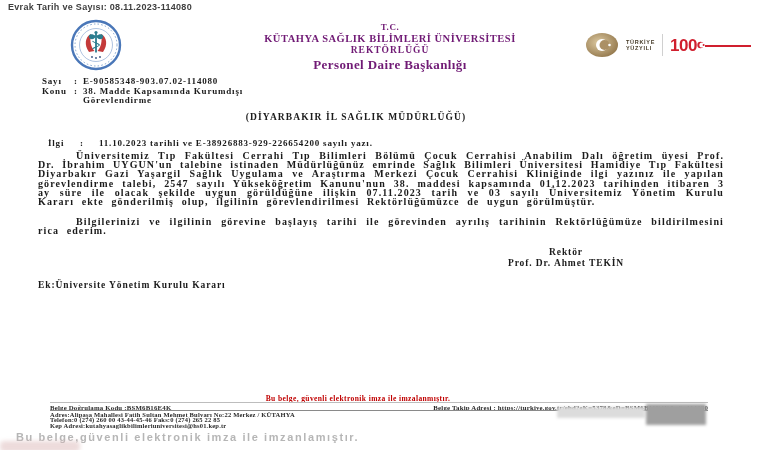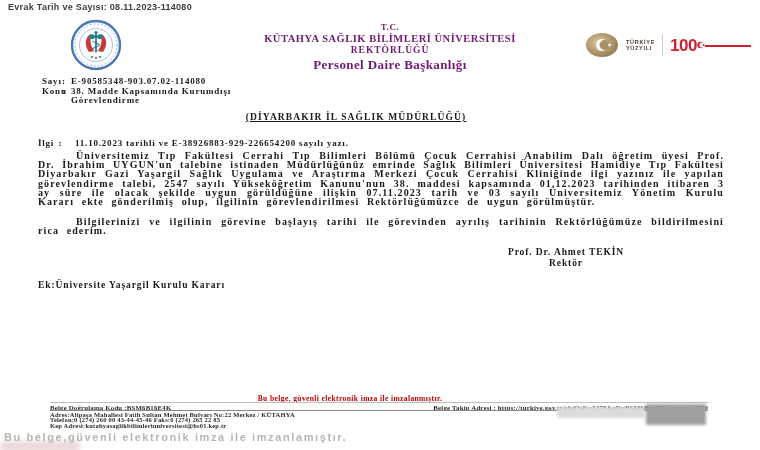--- a/index.html
+++ b/index.html
@@ -21,46 +21,46 @@
           font-family:"Liberation Sans",sans-serif;font-weight:bold;font-size:5.5px;
           color:#463b28;letter-spacing:.7px;}
   .sep{width:1px;height:22px;background:#d0d0d0;}
   .cent{display:flex;flex-direction:row;align-items:center;line-height:15px;}
   .cent .num{font-family:"Liberation Sans",sans-serif;font-weight:bold;font-size:17px;
              color:#d01f2e;letter-spacing:-.5px;display:flex;align-items:center;}
   .cent .bar{width:46px;height:2px;background:#d01f2e;margin-top:1px;}
   
   .ref{left:42px;top:77px;font-weight:bold;font-size:9px;letter-spacing:.8px;line-height:9.5px;}
   .ref-row{display:flex;}
-  .ref-lab{width:20px;display:inline-block;}
+  .ref-lab{width:32px;display:inline-block;}
   .ref-col{width:9px;display:inline-block;}
-  .recipient{left:0;top:112px;width:712px;text-align:center;font-weight:bold;font-size:9.5px;letter-spacing:1.1px;text-decoration:underline;}
-  .ilgi{left:36px;top:138px;display:flex;font-weight:bold;font-size:9px;letter-spacing:.8px;text-align:center;}
+  .recipient{left:0;top:112px;width:712px;text-align:center;font-weight:bold;font-size:9.5px;letter-spacing:1.1px;}
+  .ilgi{left:48px;top:138px;display:flex;font-weight:bold;font-size:9px;letter-spacing:.8px;}
   .ilgi .val{padding-left:10px;}
   
   .para{left:38px;width:686px;font-weight:bold;font-size:10px;line-height:9.2px;
         text-align:justify;letter-spacing:1.1px;word-spacing:4px;}
   .p1{top:151px;text-indent:38px;}
   .p2{top:217px;text-indent:38px;}
   
   .sig{left:460px;top:247px;width:212px;text-align:center;font-weight:bold;font-size:9.5px;
        letter-spacing:.9px;line-height:11px;}
   .ek{left:38px;top:280px;font-weight:bold;font-size:9.5px;letter-spacing:.9px;}
   
-  .esign{left:0;top:394px;width:644px;text-align:center;font-weight:bold;font-size:7.5px;
+  .esign{left:8px;top:394px;width:644px;text-align:center;font-weight:bold;font-size:7.5px;
          color:#c00000;letter-spacing:.4px;padding-left:28px;}
   .kodurow{left:50px;top:402px;width:658px;display:flex;justify-content:space-between;
            font-weight:bold;font-size:6.8px;letter-spacing:.2px;color:#2a2a2a;
            border-top:1px solid #bdbdbd;padding-top:1px;}
   .midline{left:50px;top:410px;width:658px;border-top:1px solid #8a8a8a;height:0;}
   .addr{left:50px;top:412px;width:520px;font-weight:bold;font-size:6.5px;line-height:5.4px;
         letter-spacing:.2px;color:#2a2a2a;}
   .redact1{left:557px;top:407px;width:88px;height:11px;background:#dcdcdc;filter:blur(1.5px);}
   .redact2{left:646px;top:404px;width:60px;height:21px;background:#9f9f9f;filter:blur(1.5px);}
-  .wm{left:4px;top:431px;font-family:"Liberation Sans","DejaVu Sans",sans-serif;font-weight:bold;
+  .wm{left:16px;top:431px;font-family:"Liberation Sans","DejaVu Sans",sans-serif;font-weight:bold;
       font-size:11px;color:#b6b6b6;letter-spacing:1.6px;}
   .pinkblob{left:0px;top:441px;width:80px;height:11px;background:rgba(219,183,183,.5);
             border-radius:4px;filter:blur(2px);}
 </style>
 </head>
 <body>
 
 <div class="page">
 
   <div class="abs evrak">Evrak Tarih ve Sayısı: 08.11.2023-114080</div>
@@ -140,25 +140,25 @@
   <div class="abs ilgi">
     <span class="ref-lab">İlgi</span>
     <span class="ref-col">:</span>
     <span class="val">11.10.2023 tarihli ve E-38926883-929-226654200 sayılı yazı.</span>
   </div>
 
   <div class="abs para p1">Üniversitemiz Tıp Fakültesi Cerrahi Tıp Bilimleri Bölümü Çocuk Cerrahisi Anabilim Dalı öğretim üyesi Prof. Dr. İbrahim UYGUN'un talebine istinaden Müdürlüğünüz emrinde Sağlık Bilimleri Üniversitesi Hamidiye Tıp Fakültesi Diyarbakır Gazi Yaşargil Sağlık Uygulama ve Araştırma Merkezi Çocuk Cerrahisi Kliniğinde ilgi yazınız ile yapılan görevlendirme talebi, 2547 sayılı Yükseköğretim Kanunu'nun 38. maddesi kapsamında 01.12.2023 tarihinden itibaren 3 ay süre ile olacak şekilde uygun görüldüğüne ilişkin 07.11.2023 tarih ve 03 sayılı Üniversitemiz Yönetim Kurulu Kararı ekte gönderilmiş olup, ilgilinin görevlendirilmesi Rektörlüğümüzce de uygun görülmüştür.</div>
   <div class="abs para p2">Bilgilerinizi ve ilgilinin görevine başlayış tarihi ile görevinden ayrılış tarihinin Rektörlüğümüze bildirilmesini rica ederim.</div>
 
   <div class="abs sig">
+    <div>Rektör</div>
     <div>Prof. Dr. Ahmet TEKİN</div>
-    <div>Rektör</div>
   </div>
 
-  <div class="abs ek">Ek:Üniversite Yaşargil Kurulu Kararı</div>
+  <div class="abs ek">Ek:Üniversite Yönetim Kurulu Kararı</div>
 
   <div class="abs esign">Bu belge, güvenli elektronik imza ile imzalanmıştır.</div>
 
   <div class="abs kodurow">
     <span>Belge Doğrulama Kodu :BSM6B16E4K</span>
     <span>Belge Takip Adresi : https://turkiye.gov.tr/ebd?eK=5378&amp;eD=BSM6B16E4K&amp;eS=114080</span>
   </div>
   <div class="abs midline"></div>
 
   <div class="abs addr">

